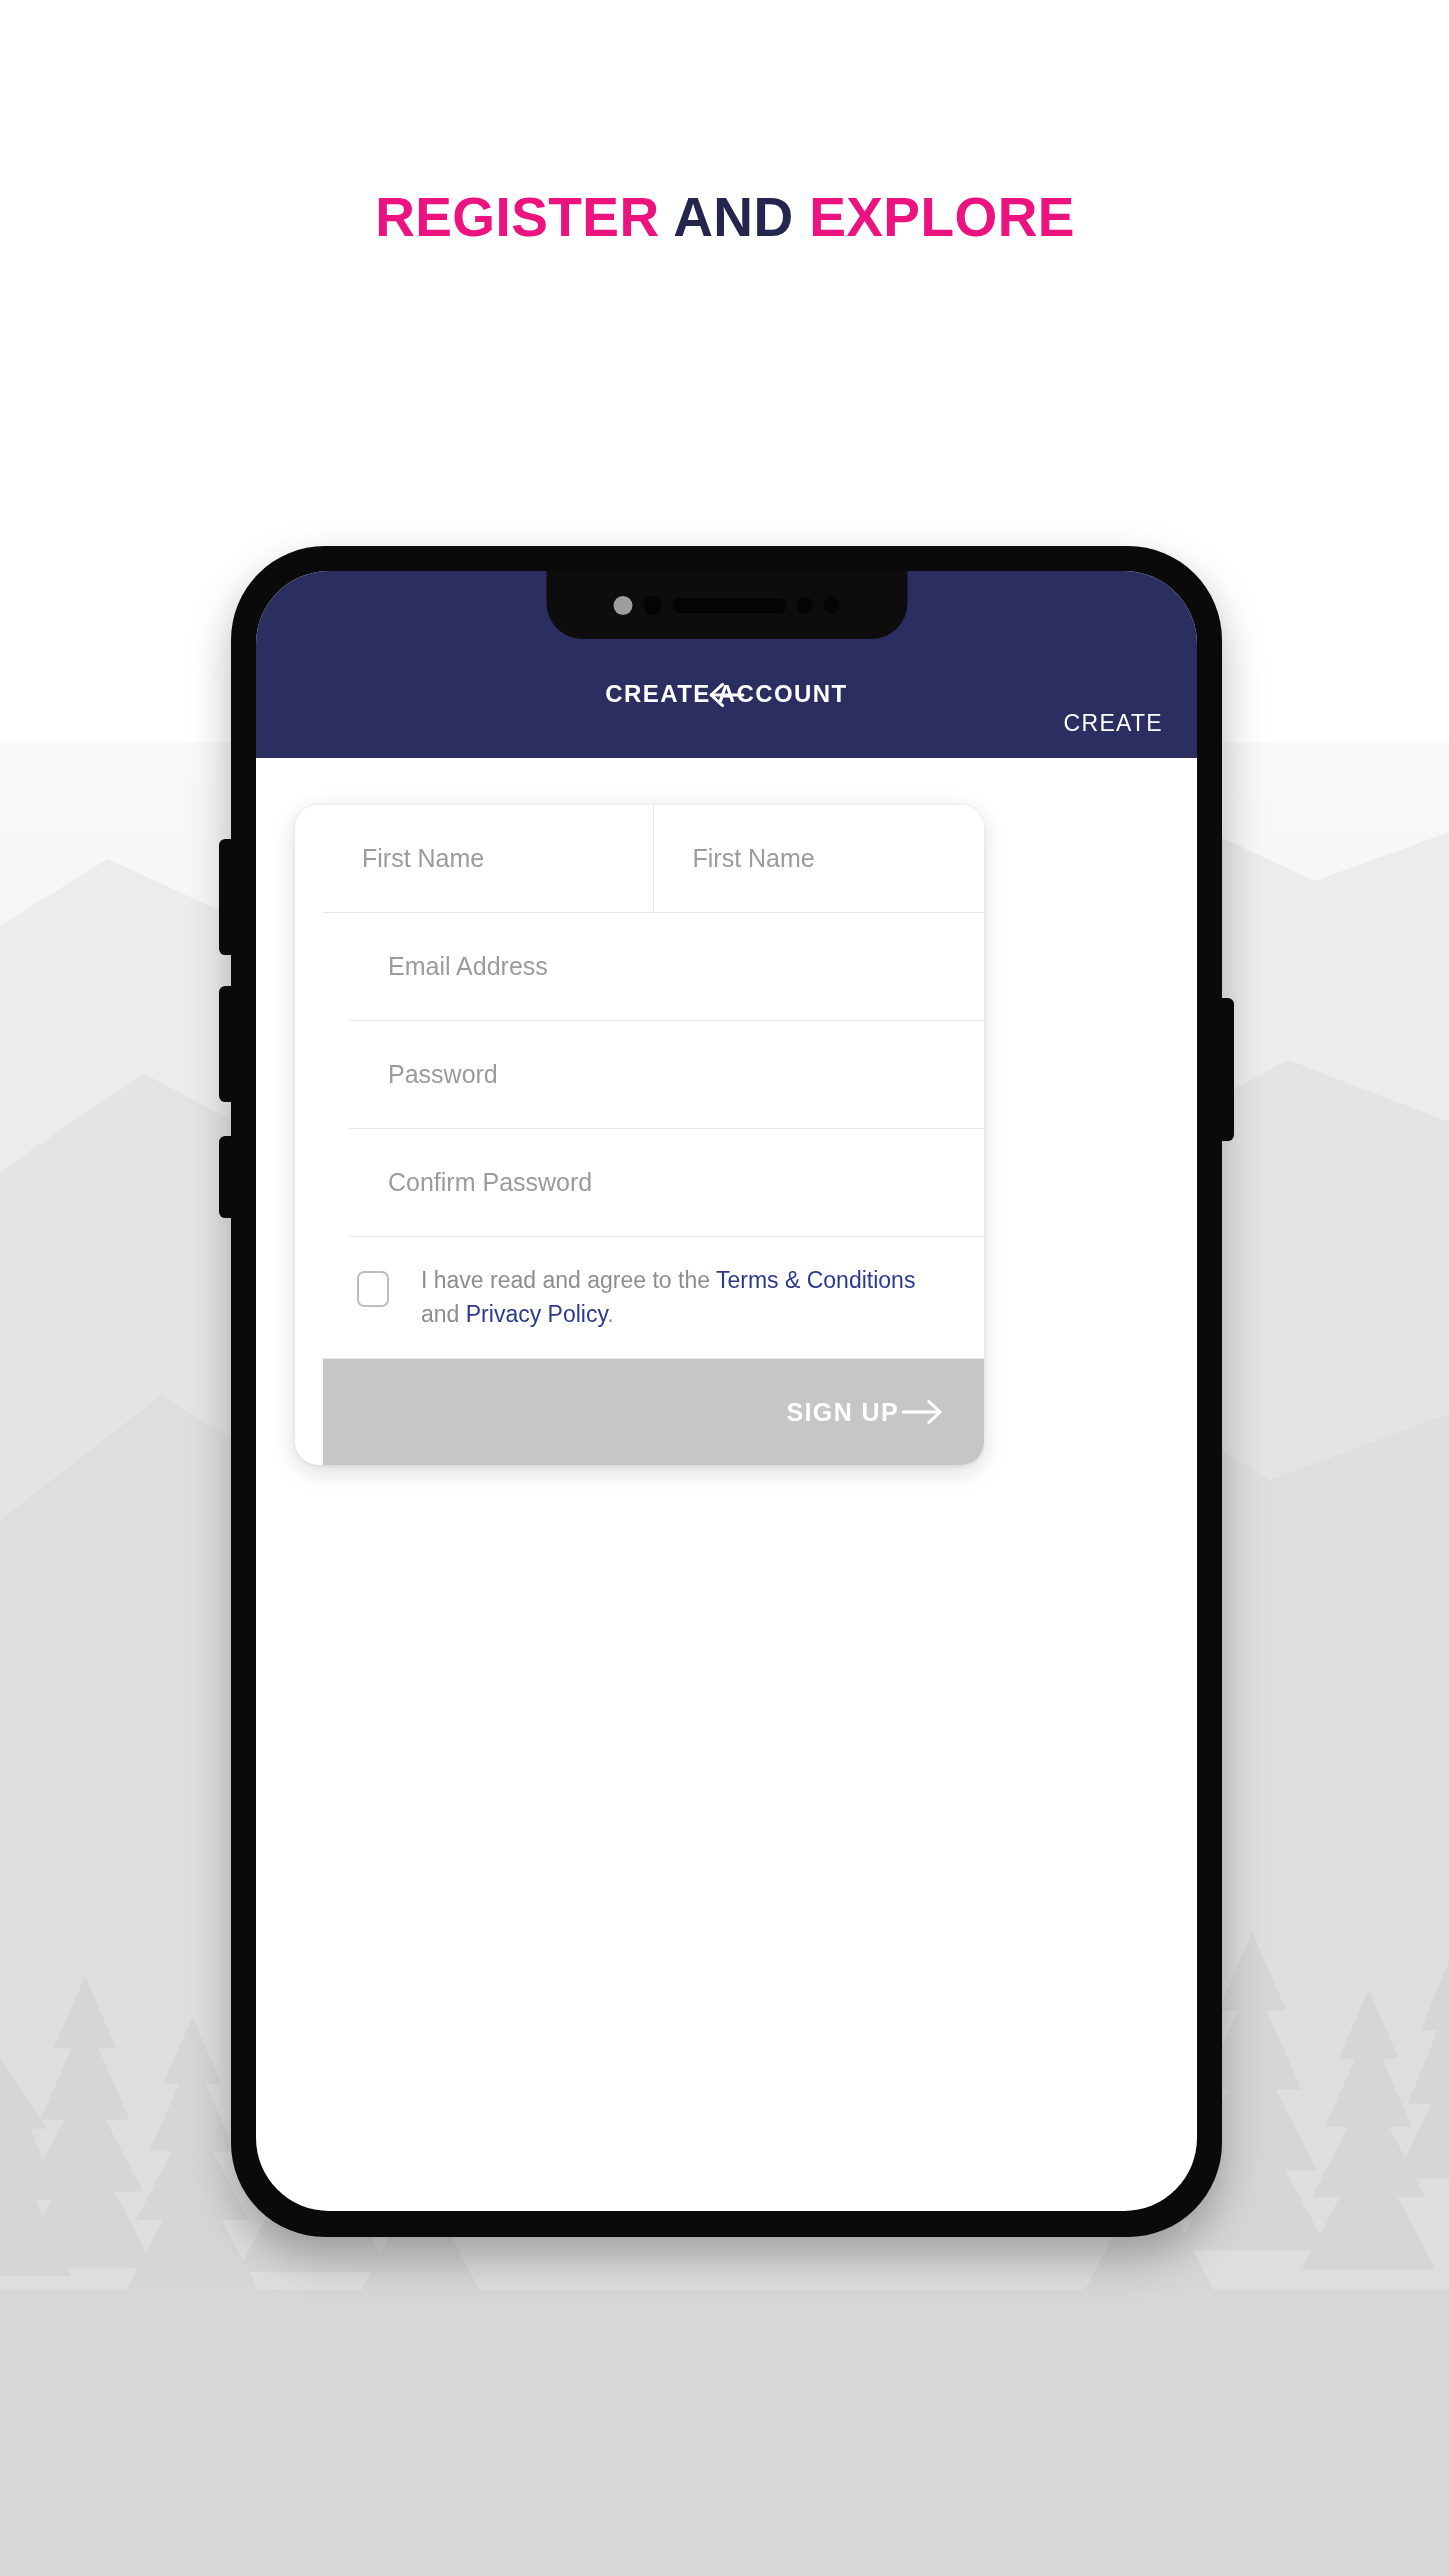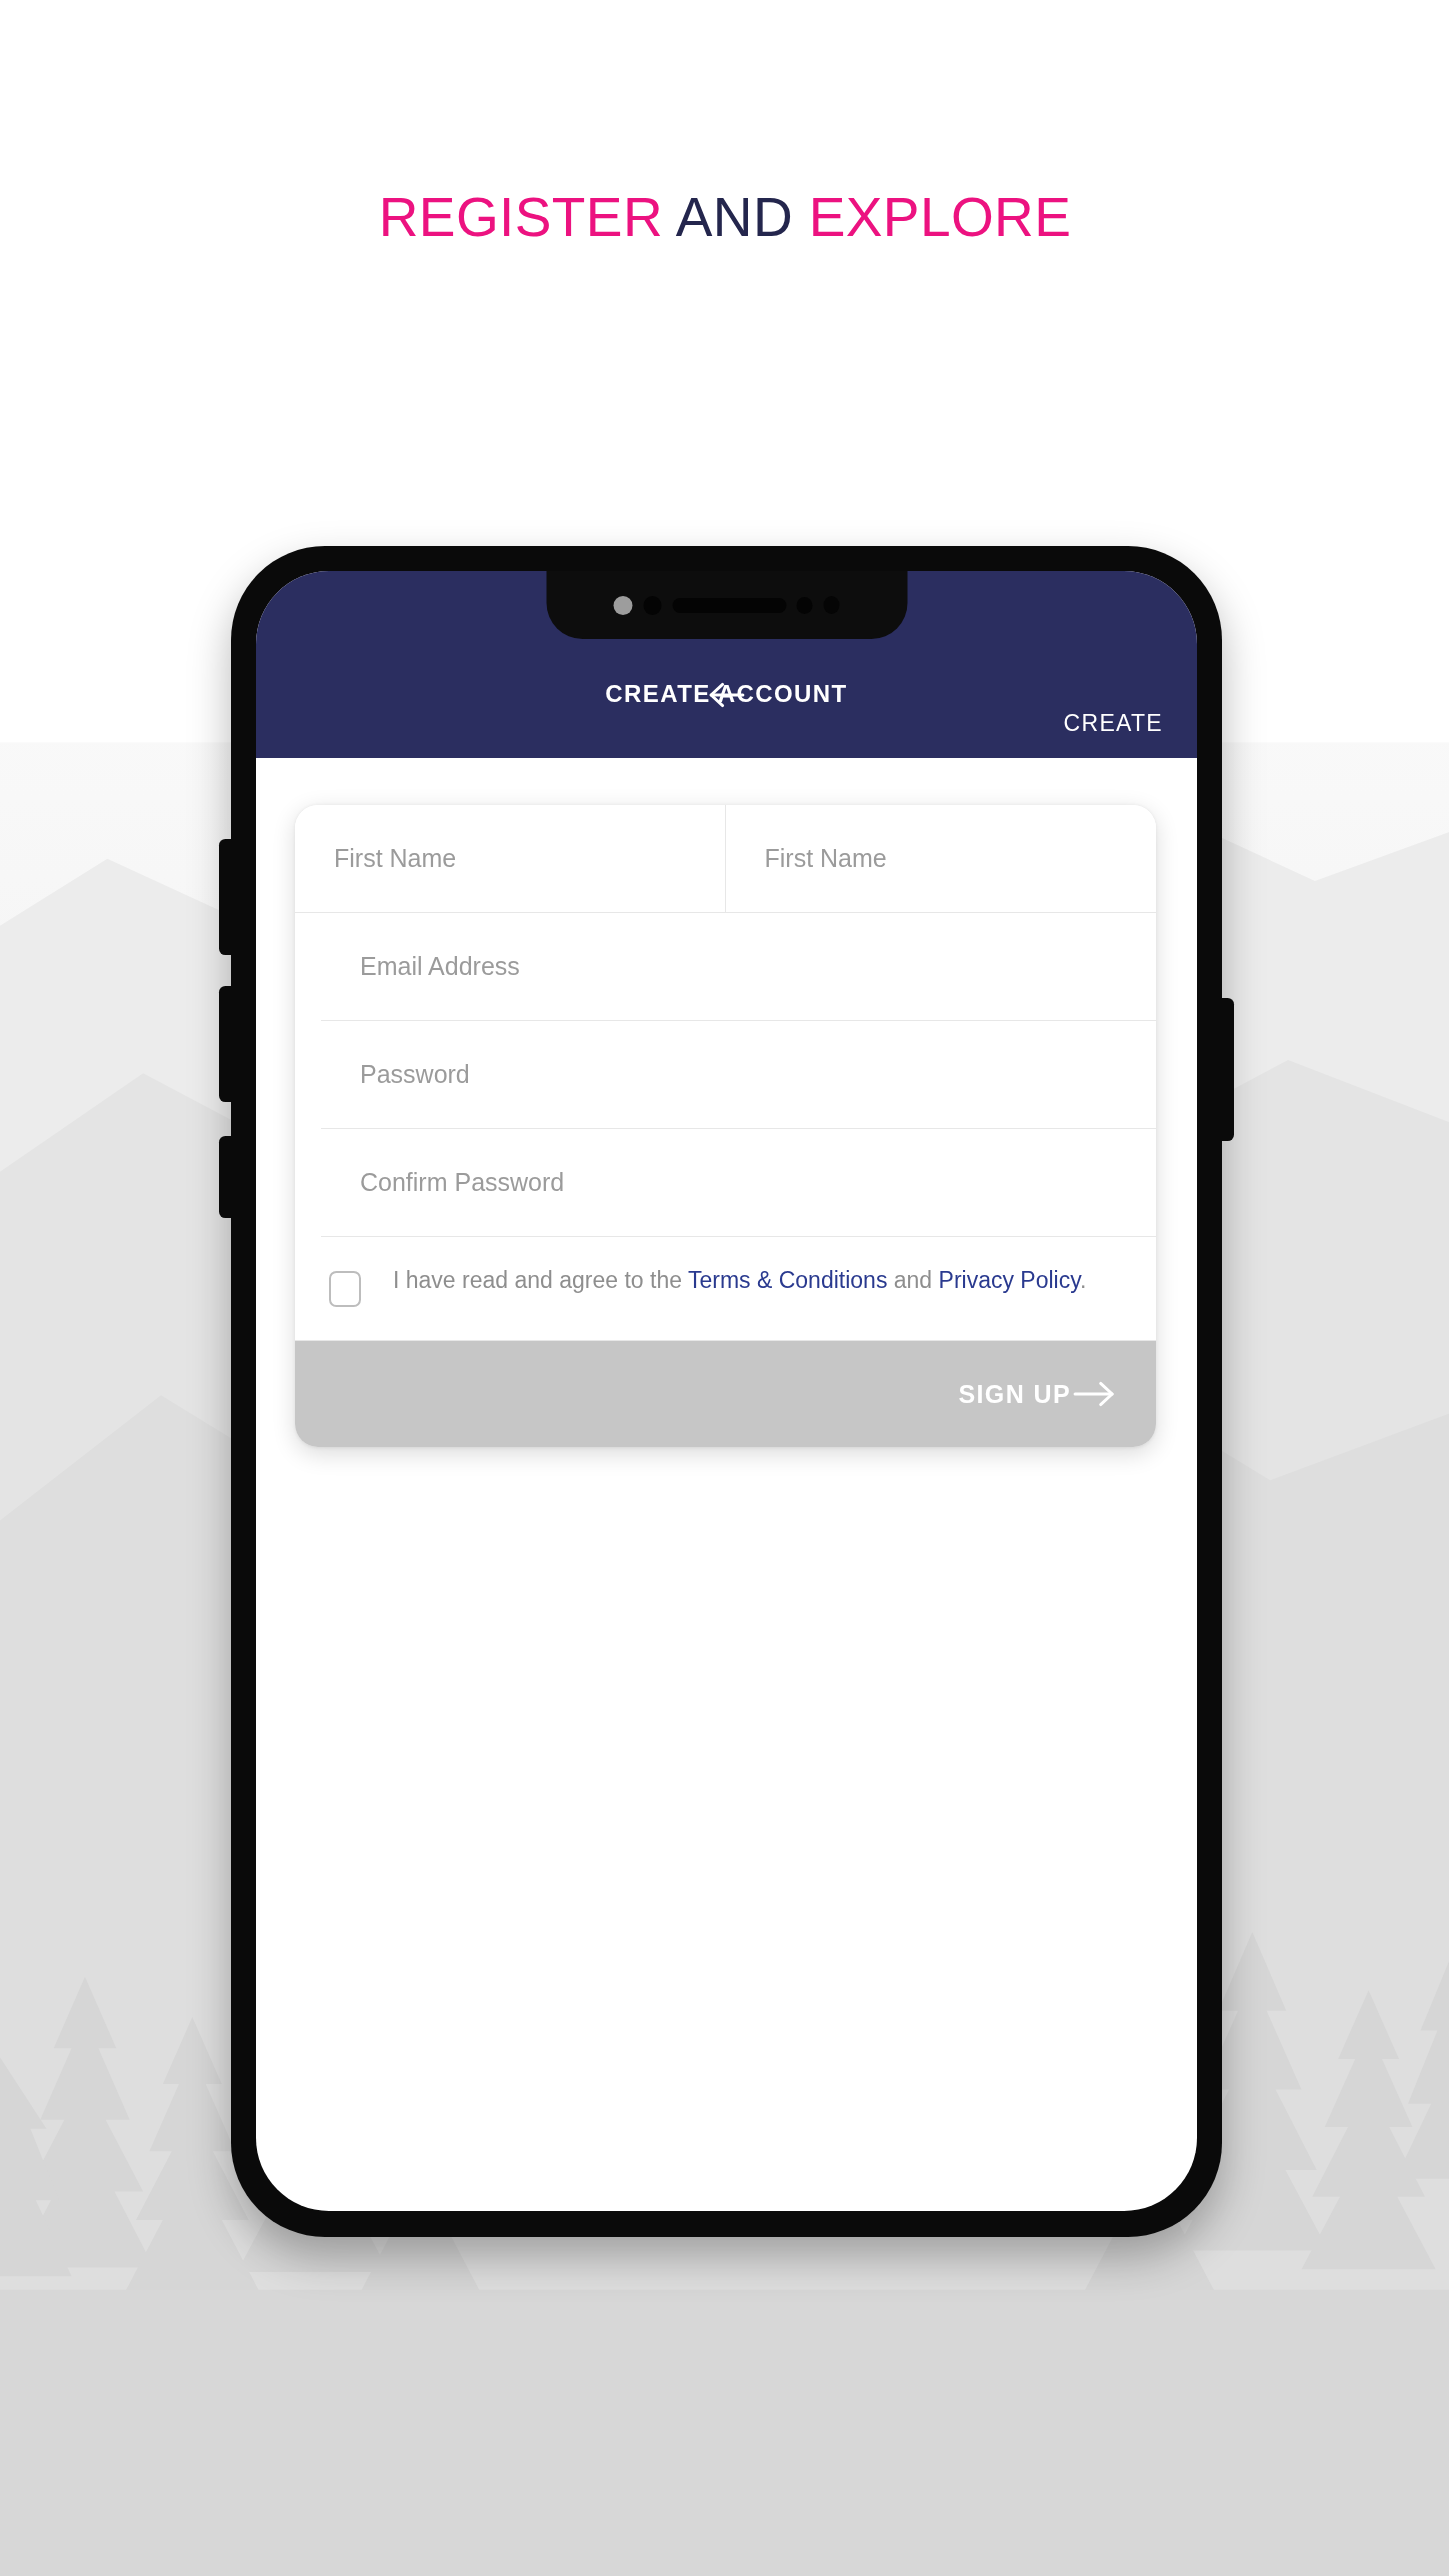--- a/index.html
+++ b/index.html
@@ -32,21 +32,21 @@
     top: 186px;
     width: 1450px;
     text-align: center;
     z-index: 20;
     line-height: 1.16;
     letter-spacing: 0.4px;
   }
   .headline .line {
     display: block;
     font-size: 55px;
-    font-weight: normal;
+    font-weight: bold;
     white-space: nowrap;
   }
   .hl-pink { color: #EC1280; }
   .hl-navy { color: #24264D; }
 
   
   #phone {
     position: absolute;
     left: 231px;
     top: 546px;
@@ -161,26 +161,27 @@
     letter-spacing: 1.3px;
     margin-left: auto;
     cursor: pointer;
   }
 
   
   .form-card {
     position: absolute;
     left: 39px;
     top: 234px;
-    width: 861px;
+    width: 689px;
     background: #ffffff;
     border-radius: 23px;
     box-shadow: 0 6.3px 23px rgba(0,0,0,0.14), 0 0.9px 3.6px rgba(0,0,0,0.07);
     z-index: 5;
     overflow: hidden;
+    padding-left: 28px;
   }
 
   .field-row { display: flex; }
   .field {
     height: 108px;
     display: flex;
     align-items: center;
     padding: 0 39px;
     border-bottom: 1.2px solid #e7e7e7;
     background: #ffffff;

